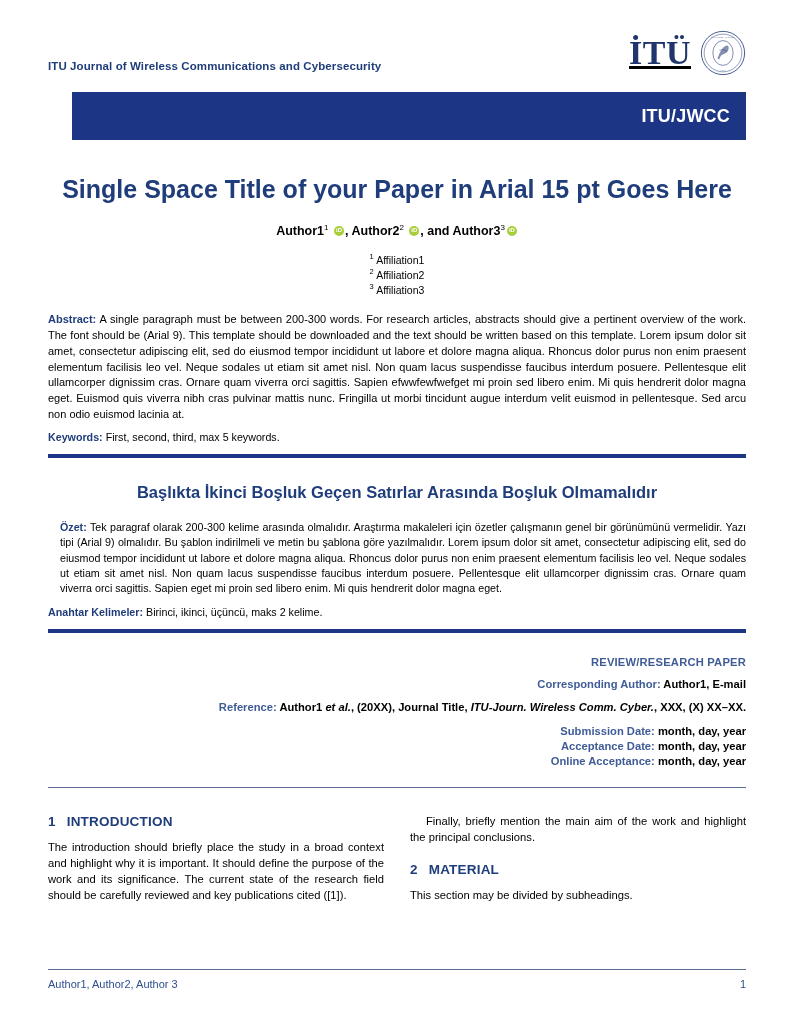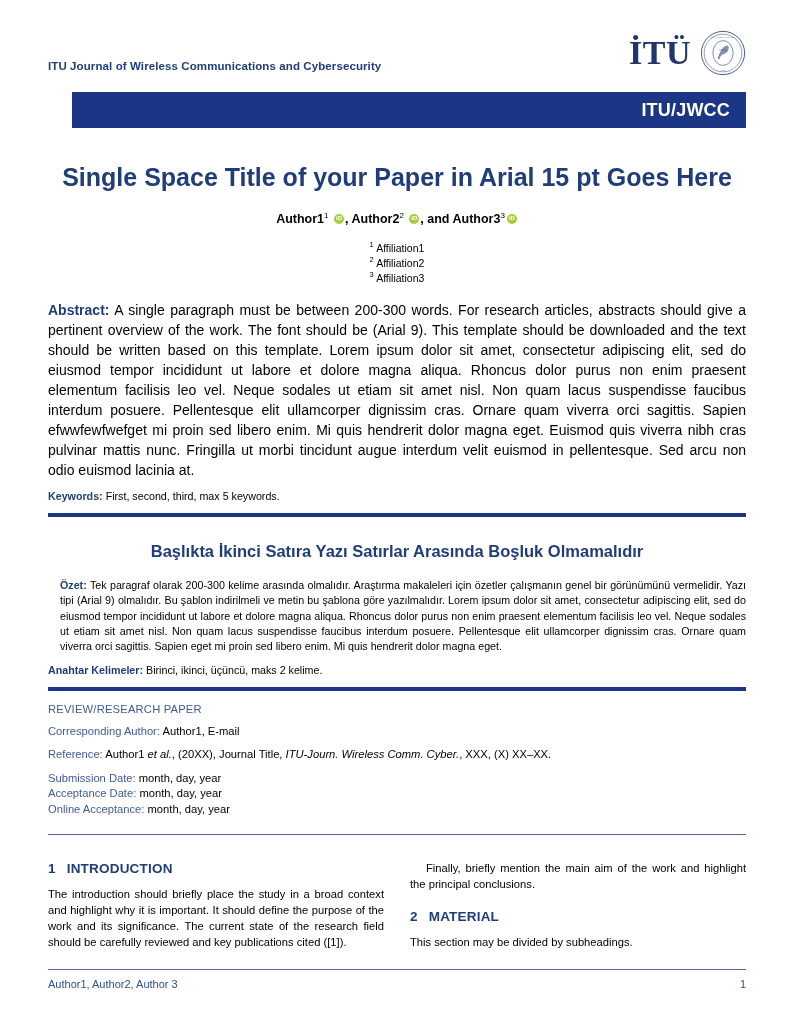--- a/index.html
+++ b/index.html
@@ -39,39 +39,40 @@
     color: #1f3d7a;
     letter-spacing: 0.1px;
     white-space: nowrap;
     padding-bottom: 6px;
   }
   .logo-block {
     display: flex;
     align-items: center;
     gap: 9px;
     padding-bottom: 2px;
+    text-decoration: underline;
   }
   .logo-wordmark {
     font-family: "Liberation Serif", serif;
     font-size: 34px;
     font-weight: bold;
     color: #20356b;
     line-height: 1;
     letter-spacing: 0.5px;
   }
   .logo-seal {
     width: 46px;
     height: 46px;
     flex: 0 0 auto;
   }
 
   
   .banner {
     margin-top: 14px;
-    height: 36px;
+    height: 48px;
     background: #1c3685;
     display: flex;
     align-items: center;
     justify-content: flex-end;
     padding-right: 16px;
     box-sizing: border-box;
     margin-left: 24px;
   }
   .banner-label {
     color: #ffffff;
@@ -124,21 +125,21 @@
     text-align: center;
     font-size: 10.5px;
     line-height: 1.38;
     color: #000;
   }
   .affiliations sup { font-size: 7.5px; }
 
   
   .abstract {
     margin-top: 15px;
-    font-size: 14px;
+    font-size: 11px;
     line-height: 1.43;
     text-align: justify;
     color: #000;
   }
   .lbl {
     font-weight: bold;
     color: #1f3d7a;
   }
   .keywords {
     margin-top: 9px;
@@ -175,23 +176,24 @@
     margin-left: 12px;
   }
   .tr-keywords {
     margin-top: 9px;
     font-size: 10.7px;
     color: #000;
   }
 
   
   .meta {
-    margin-top: 12px;
-    text-align: left;
-    color: #000;
+    margin-top: 23px;
+    text-align: right;
+    color: #000;
+    font-weight: bold;
   }
   .meta-type {
     font-size: 11.2px;
     color: #3f5c96;
     letter-spacing: 0.2px;
   }
   .meta-corr {
     margin-top: 10px;
     font-size: 11.2px;
   }
@@ -302,21 +304,21 @@
     <span class="lbl">Abstract:</span>
     <span>A single paragraph must be between 200-300 words. For research articles, abstracts should give a pertinent overview of the work. The font should be (Arial 9). This template should be downloaded and the text should be written based on this template. Lorem ipsum dolor sit amet, consectetur adipiscing elit, sed do eiusmod tempor incididunt ut labore et dolore magna aliqua. Rhoncus dolor purus non enim praesent elementum facilisis leo vel. Neque sodales ut etiam sit amet nisl. Non quam lacus suspendisse faucibus interdum posuere. Pellentesque elit ullamcorper dignissim cras. Ornare quam viverra orci sagittis. Sapien efwwfewfwefget mi proin sed libero enim. Mi quis hendrerit dolor magna eget. Euismod quis viverra nibh cras pulvinar mattis nunc. Fringilla ut morbi tincidunt augue interdum velit euismod in pellentesque. Sed arcu non odio euismod lacinia at.</span>
   </div>
   <div class="keywords">
     <span class="lbl">Keywords:</span>
     <span>First, second, third, max 5 keywords.</span>
   </div>
 
   <div class="rule-blue"></div>
 
-  <div class="tr-title">Başlıkta İkinci Satıra Yazı Satırlar Arasında Boşluk Olmamalıdır</div>
+  <div class="tr-title">Başlıkta İkinci Boşluk Geçen Satırlar Arasında Boşluk Olmamalıdır</div>
   <div class="tr-abstract">
     <span class="lbl">Özet:</span>
     <span>Tek paragraf olarak 200-300 kelime arasında olmalıdır.  Araştırma makaleleri için özetler çalışmanın genel bir görünümünü vermelidir. Yazı tipi (Arial 9) olmalıdır. Bu şablon indirilmeli ve metin bu şablona göre yazılmalıdır. Lorem ipsum dolor sit amet, consectetur adipiscing elit, sed do eiusmod tempor incididunt ut labore et dolore magna aliqua. Rhoncus dolor purus non enim praesent elementum facilisis leo vel. Neque sodales ut etiam sit amet nisl. Non quam lacus suspendisse faucibus interdum posuere. Pellentesque elit ullamcorper dignissim cras. Ornare quam viverra orci sagittis. Sapien eget mi proin sed libero enim. Mi quis hendrerit dolor magna eget.</span>
   </div>
   <div class="tr-keywords">
     <span class="lbl">Anahtar Kelimeler:</span>
     <span>Birinci, ikinci, üçüncü, maks 2 kelime.</span>
   </div>
 
   <div class="rule-blue"></div>

